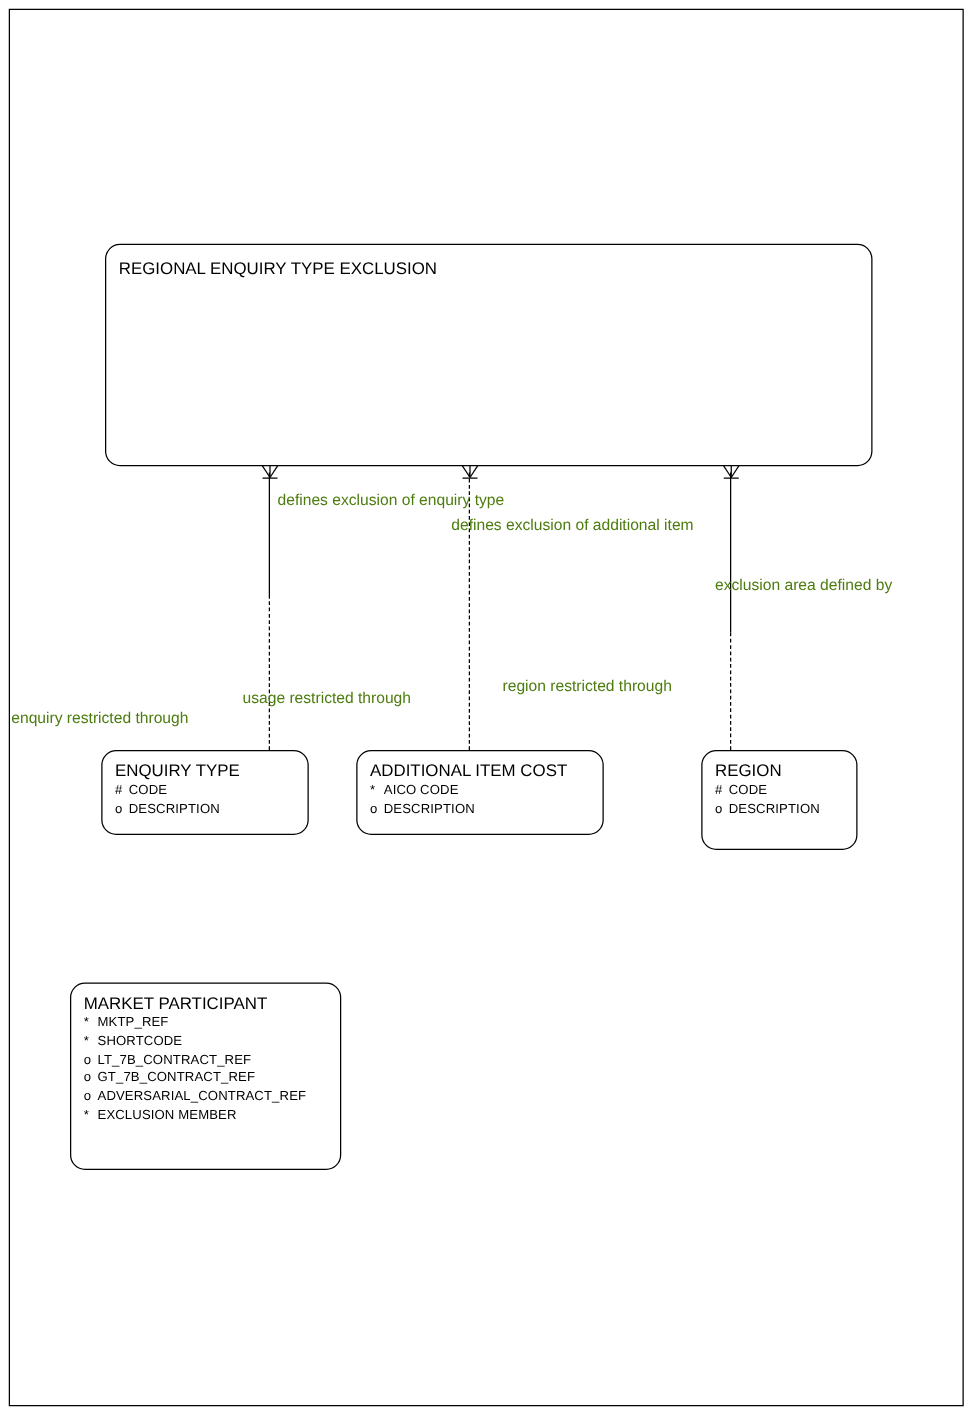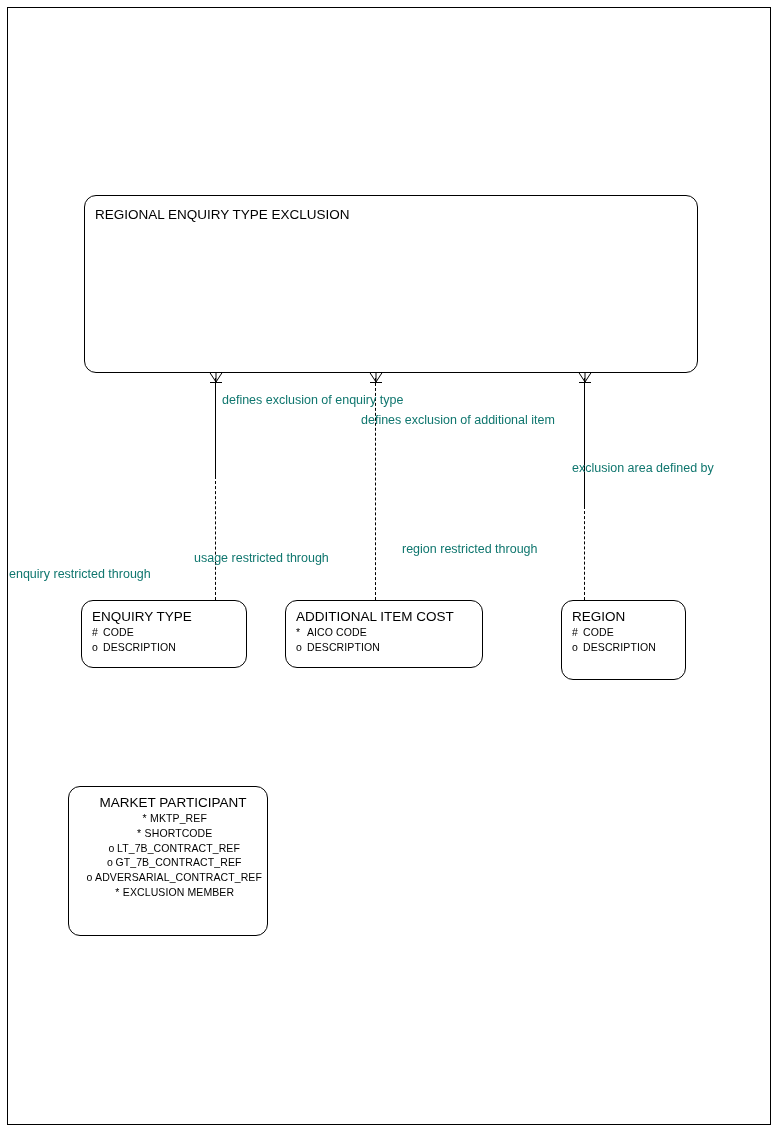--- a/index.html
+++ b/index.html
@@ -87,25 +87,24 @@
     width: 198px;
     height: 68px;
   }
   #entity-region {
     left: 561px;
     top: 600px;
     width: 125px;
     height: 80px;
   }
   #entity-market-participant {
-    left: 68px;
+    left: 56px;
     top: 786px;
-    width: 200px;
+    width: 217px;
     height: 150px;
-    text-align: center;
   }
 
   
   .rel-line {
     position: absolute;
     width: 0;
     border-left: 1px solid #000000;
     z-index: 2;
   }
   .rel-line.dashed {
@@ -119,21 +118,21 @@
     height: 16px;
     z-index: 4;
   }
   .crowsfoot svg { display: block; }
 
   
   .rel-label {
     position: absolute;
     font-size: 12.5px;
     line-height: 15px;
-    color: #0f766e;
+    color: #4d7c0f;
     white-space: nowrap;
     z-index: 3;
     background: transparent;
   }
 </style>
 </head>
 <body>
 
 <div id="page">
 

